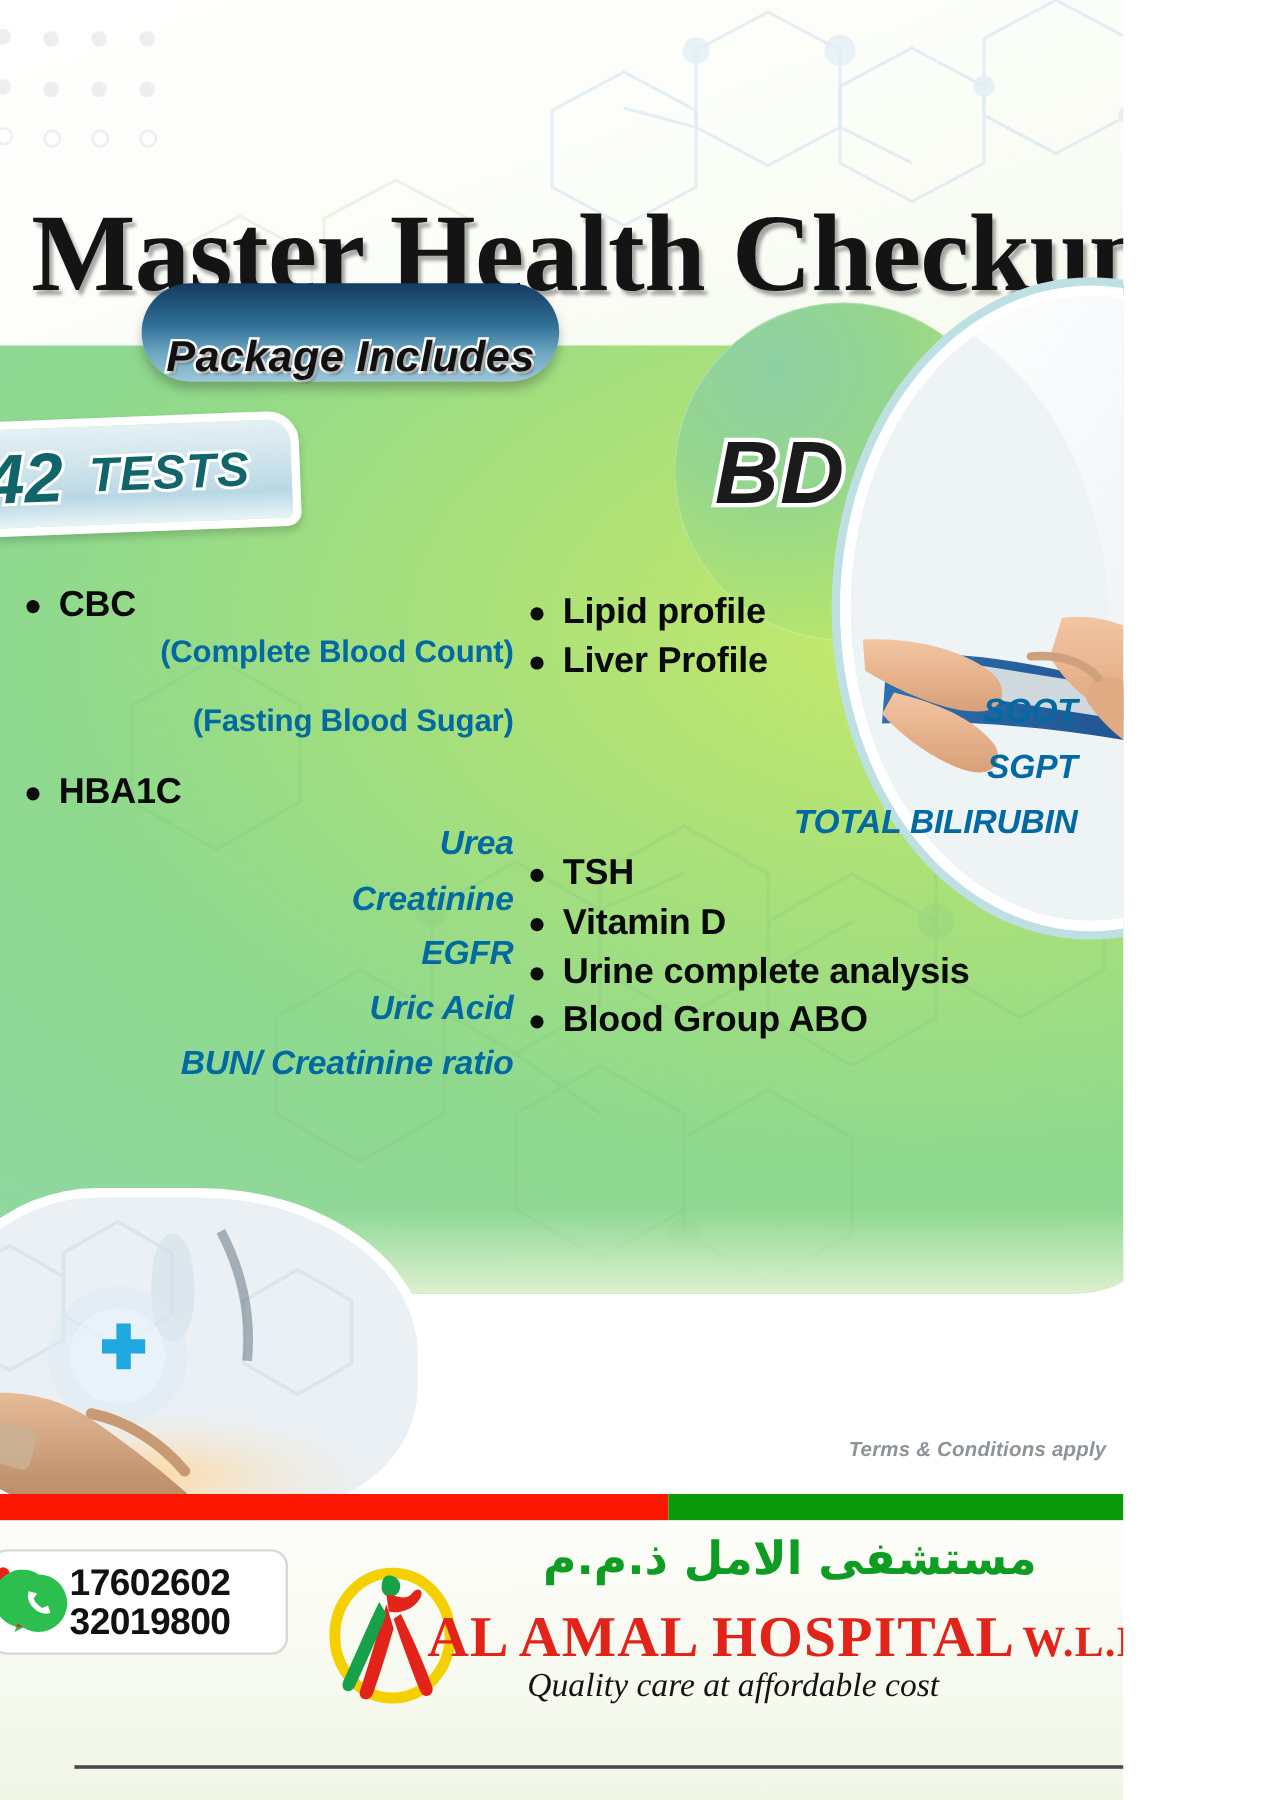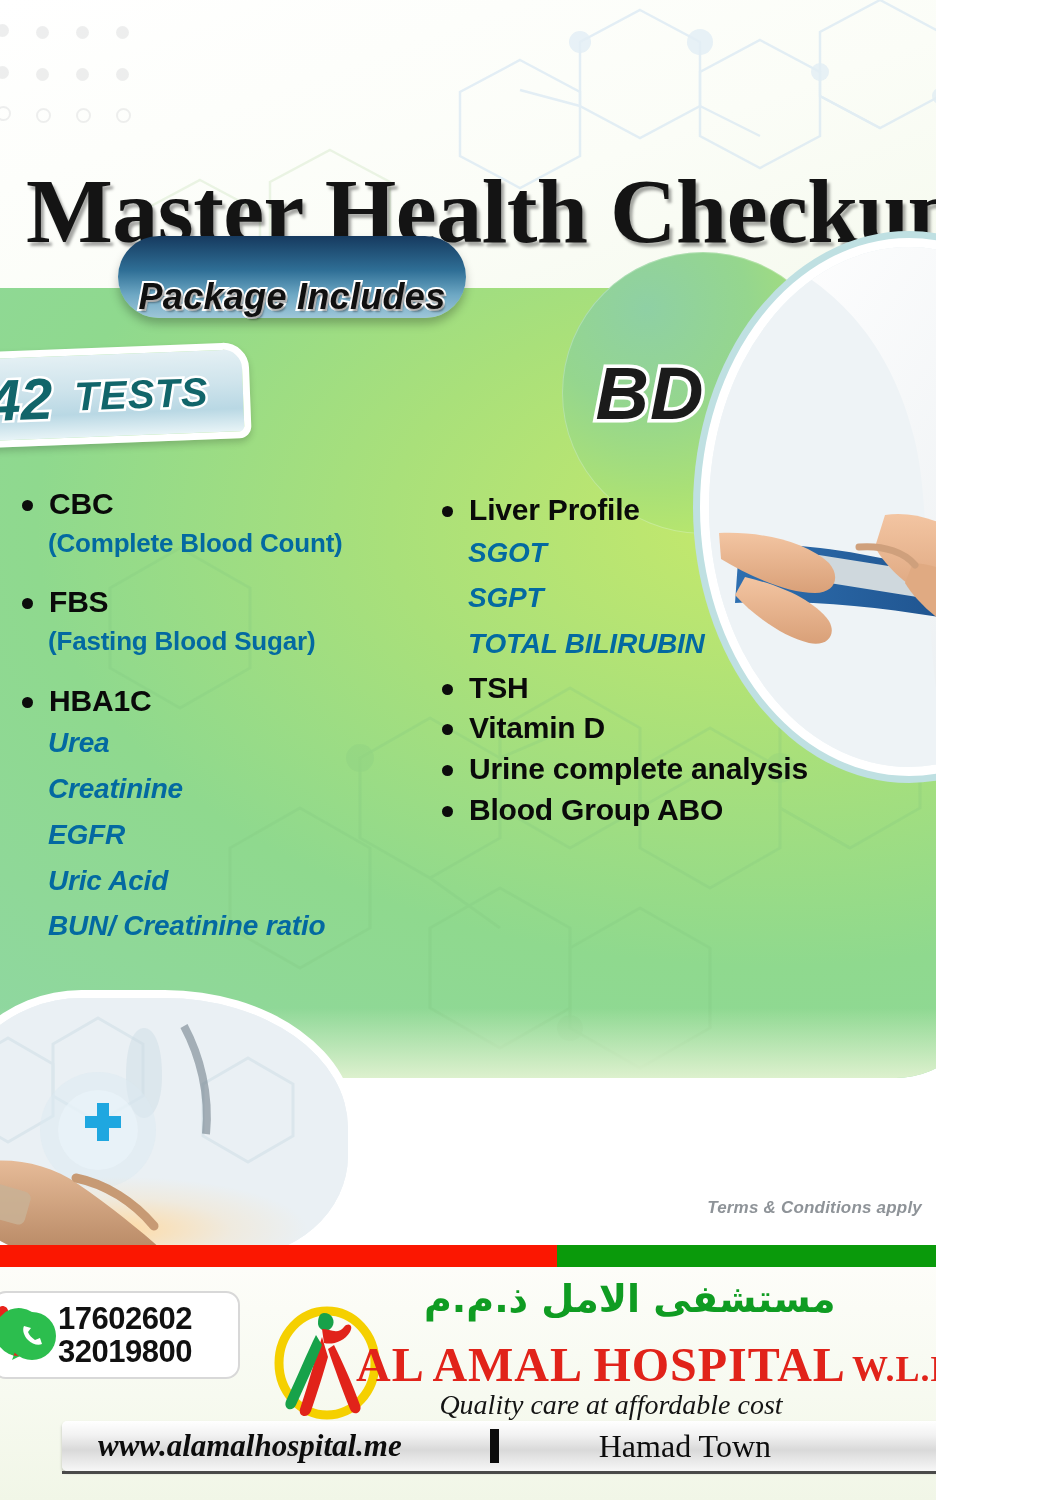--- a/index.html
+++ b/index.html
@@ -116,21 +116,21 @@
 
   
   .hand-frame{
     position:absolute;left:-60px;top:990px;width:400px;height:260px;
     border-radius:34% 46% 30% 30%/50% 50% 40% 40%;
     overflow:hidden;border:8px solid #ffffff;background:#eaf0f4;
   }
   .hand-frame svg{display:block;width:100%;height:100%;}
 
   
-  .list{position:absolute;}
+  .list{position:absolute;text-align:right;}
   .list.left{left:8px;top:486px;width:420px;}
   .list.right{left:428px;top:492px;width:470px;}
   .li{display:flex;align-items:flex-start;margin-bottom:4px;}
   .bullet{
     flex:0 0 auto;width:11px;height:11px;border-radius:50%;background:#0c0c0c;
     margin:14px 16px 0 14px;
   }
   .li .name{
     font-size:30px;font-weight:700;color:#0a0a0a;line-height:1.22;letter-spacing:-.2px;
   }
@@ -164,21 +164,21 @@
     border:2px solid #d8d8d8;border-radius:14px;background:#ffffff;
     display:flex;align-items:center;
   }
   .phone-icons{position:relative;width:70px;height:62px;flex:0 0 auto;margin-left:-6px;}
   .phone-nums{
     font-size:31px;font-weight:700;color:#111;line-height:1.07;letter-spacing:-.5px;
   }
 
   .logo{position:absolute;left:272px;top:10px;width:600px;height:150px;}
   .logo .arabic{
-    position:absolute;left:152px;top:2px;width:440px;text-align:left;
+    position:absolute;left:152px;top:2px;width:440px;text-align:right;
     font-size:38px;font-weight:700;color:#0f9c22;direction:rtl;
     font-family:"DejaVu Sans", sans-serif;line-height:1.1;
   }
   .logo .en{
     position:absolute;left:84px;top:60px;
     font-family:"Liberation Serif", serif;font-size:48px;font-weight:700;color:#e1231a;
     letter-spacing:1px;white-space:nowrap;
   }
   .logo .en .wll{font-size:36px;margin-left:6px;}
   .logo .tag{
@@ -355,40 +355,40 @@
   </div>
 
   <div class="list left">
     <div class="li">
       <span class="bullet"></span>
       <span class="name">CBC</span>
     </div>
     <div class="sub">(Complete Blood Count)</div>
     <div class="gap"></div>
 
-    <div class="li">
-      <span class="bullet"></span>
-      <span class="name">FBS</span>
-    </div>
     <div class="sub">(Fasting Blood Sugar)</div>
     <div class="gap"></div>
 
     <div class="li">
       <span class="bullet"></span>
       <span class="name">HBA1C</span>
     </div>
 
     <div class="sub it">Urea</div>
     <div class="sub it">Creatinine</div>
     <div class="sub it">EGFR</div>
     <div class="sub it">Uric Acid</div>
     <div class="sub it">BUN/ Creatinine ratio</div>
   </div>
 
   <div class="list right">
+    <div class="li">
+      <span class="bullet"></span>
+      <span class="name">Lipid profile</span>
+    </div>
 
     <div class="li">
       <span class="bullet"></span>
       <span class="name">Liver Profile</span>
     </div>
     <div class="sub it">SGOT</div>
     <div class="sub it">SGPT</div>
     <div class="sub it">TOTAL BILIRUBIN</div>
 
     <div class="li">
@@ -595,20 +595,15 @@
           <rect x="12" y="31" width="1" height="1"></rect>
             <rect x="16" y="31" width="2" height="1"></rect>
             <rect x="20" y="31" width="1" height="1"></rect>
           <rect x="24" y="31" width="1" height="1"></rect>
             <rect x="28" y="31" width="1" height="1"></rect>
         </g>
       </svg>
     </div>
   </div>
 
-  <div class="bottombar">
-    <span class="site">www.alamalhospital.me</span>
-    <span class="divider"></span>
-    <span class="town">Hamad Town</span>
-  </div>
   <div class="bottom-rule"></div>
 
 </div>
 
 </body></html>

